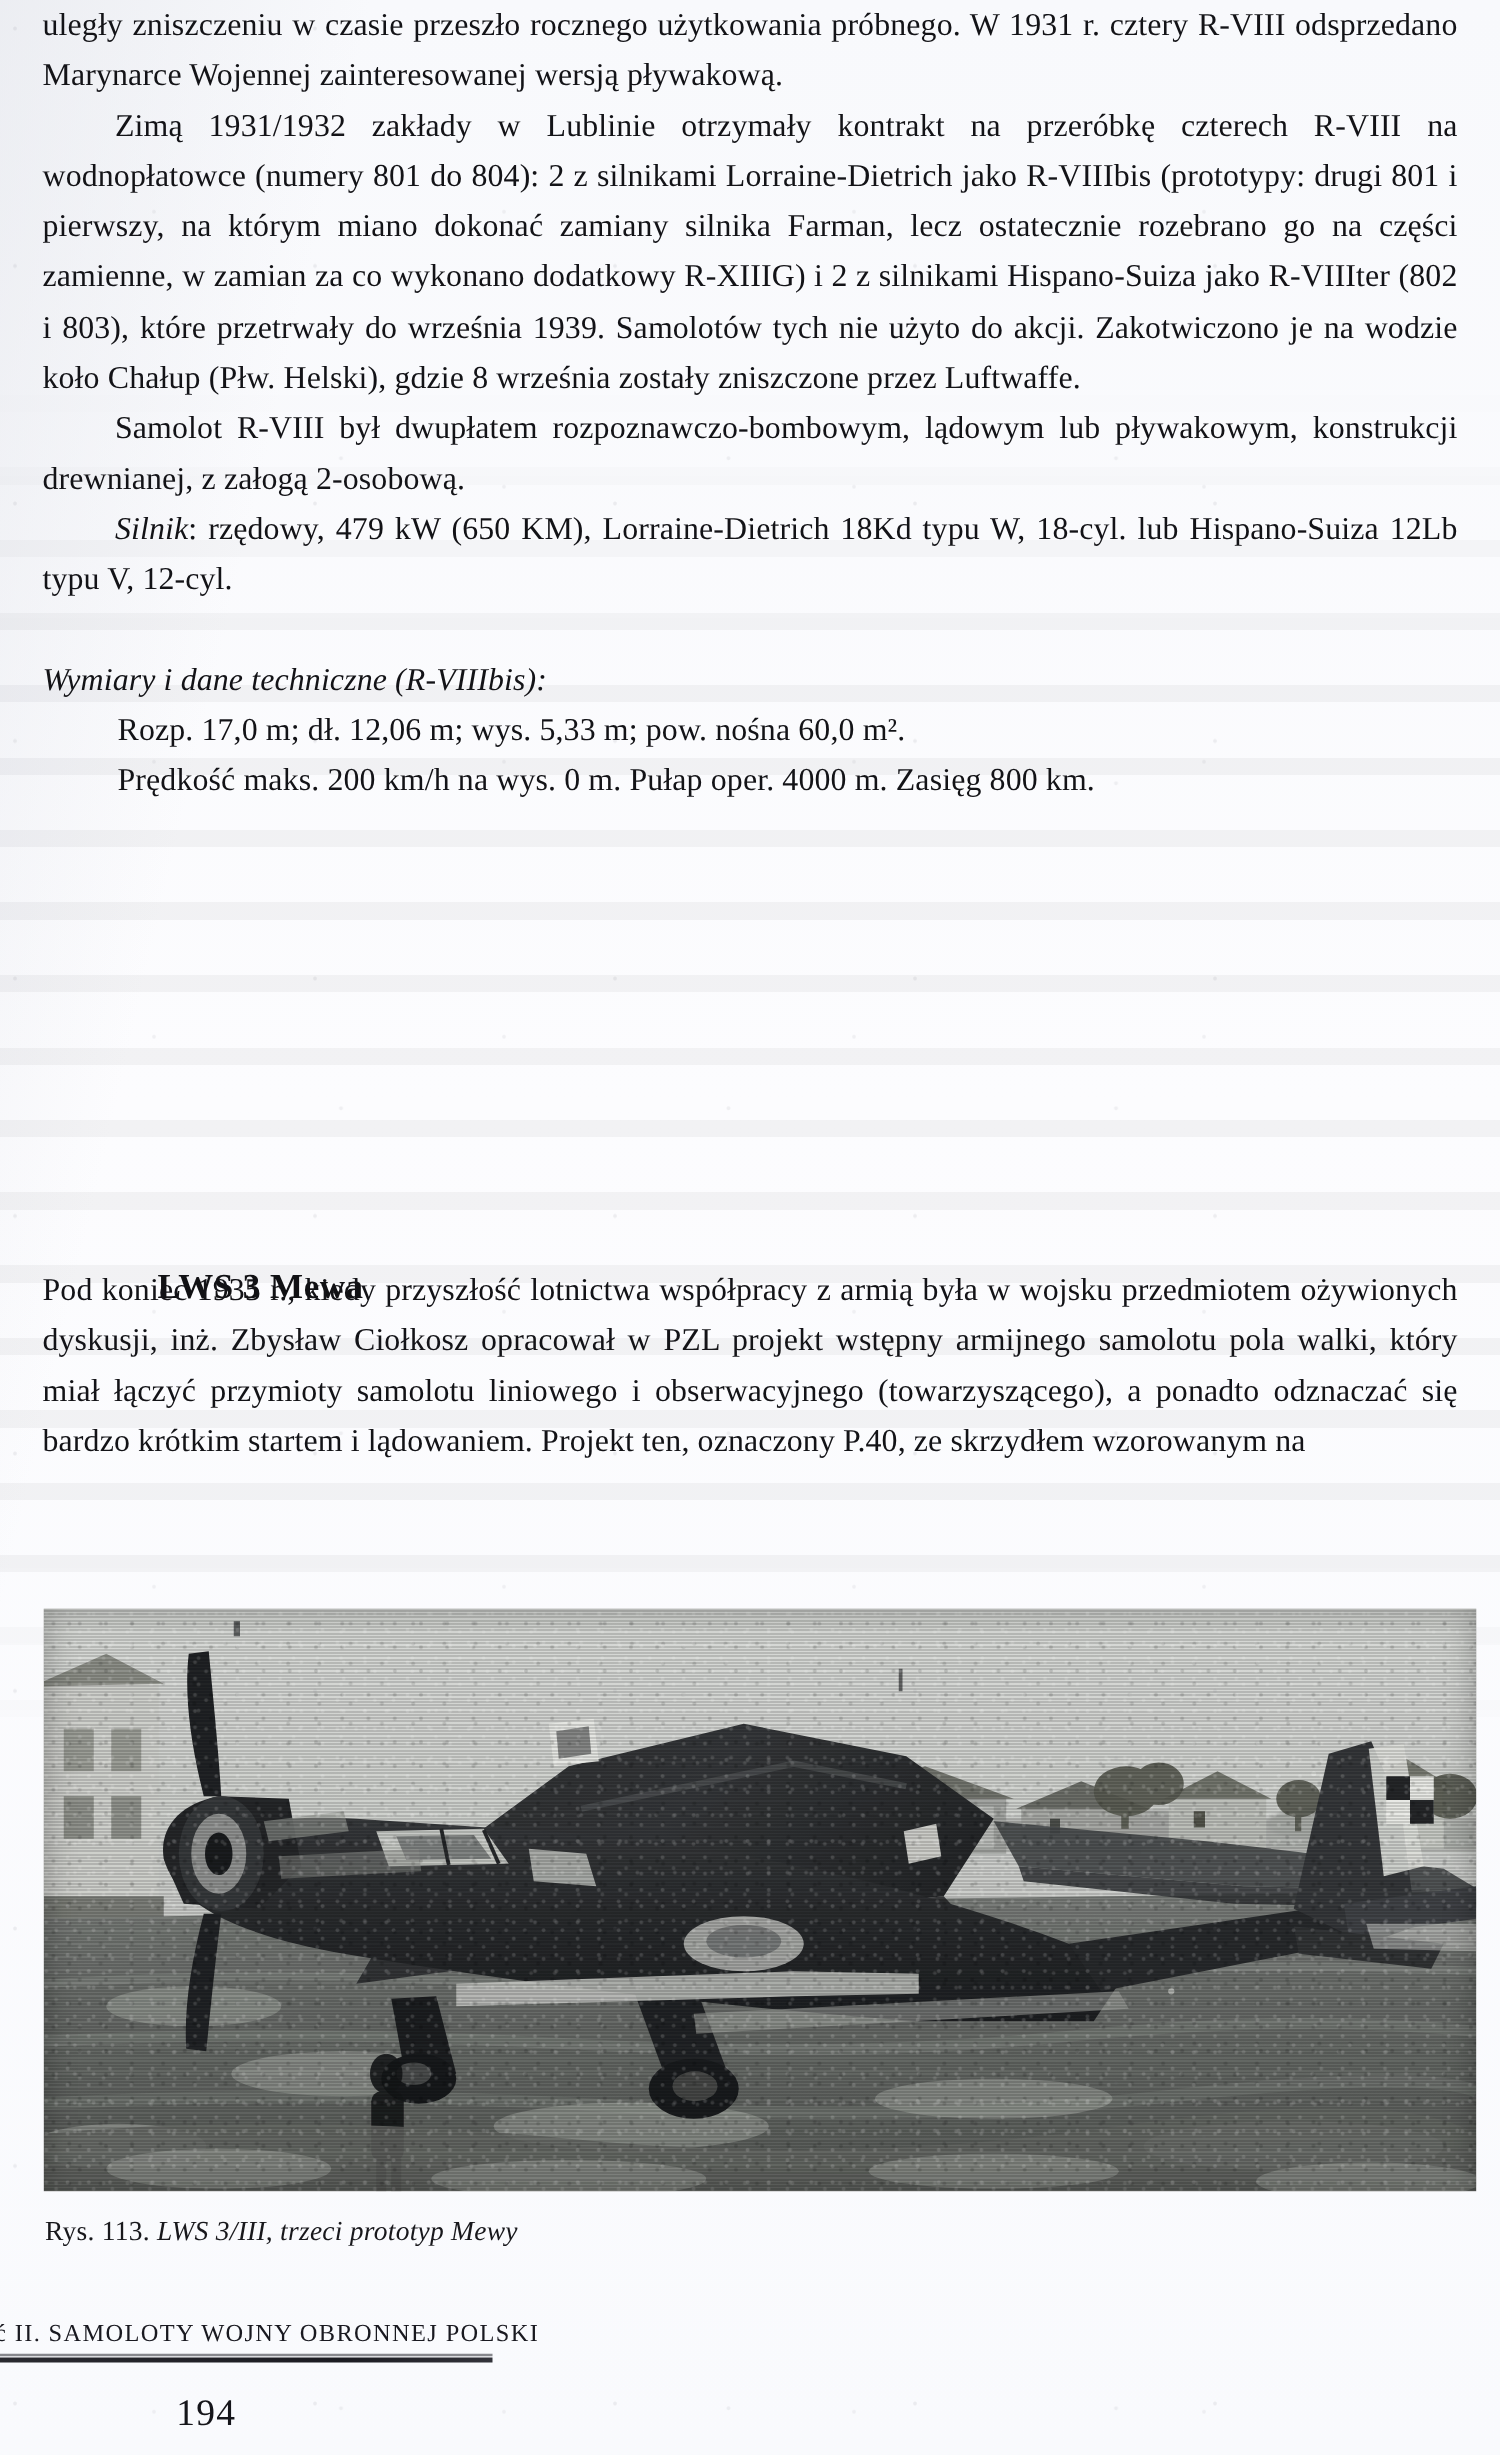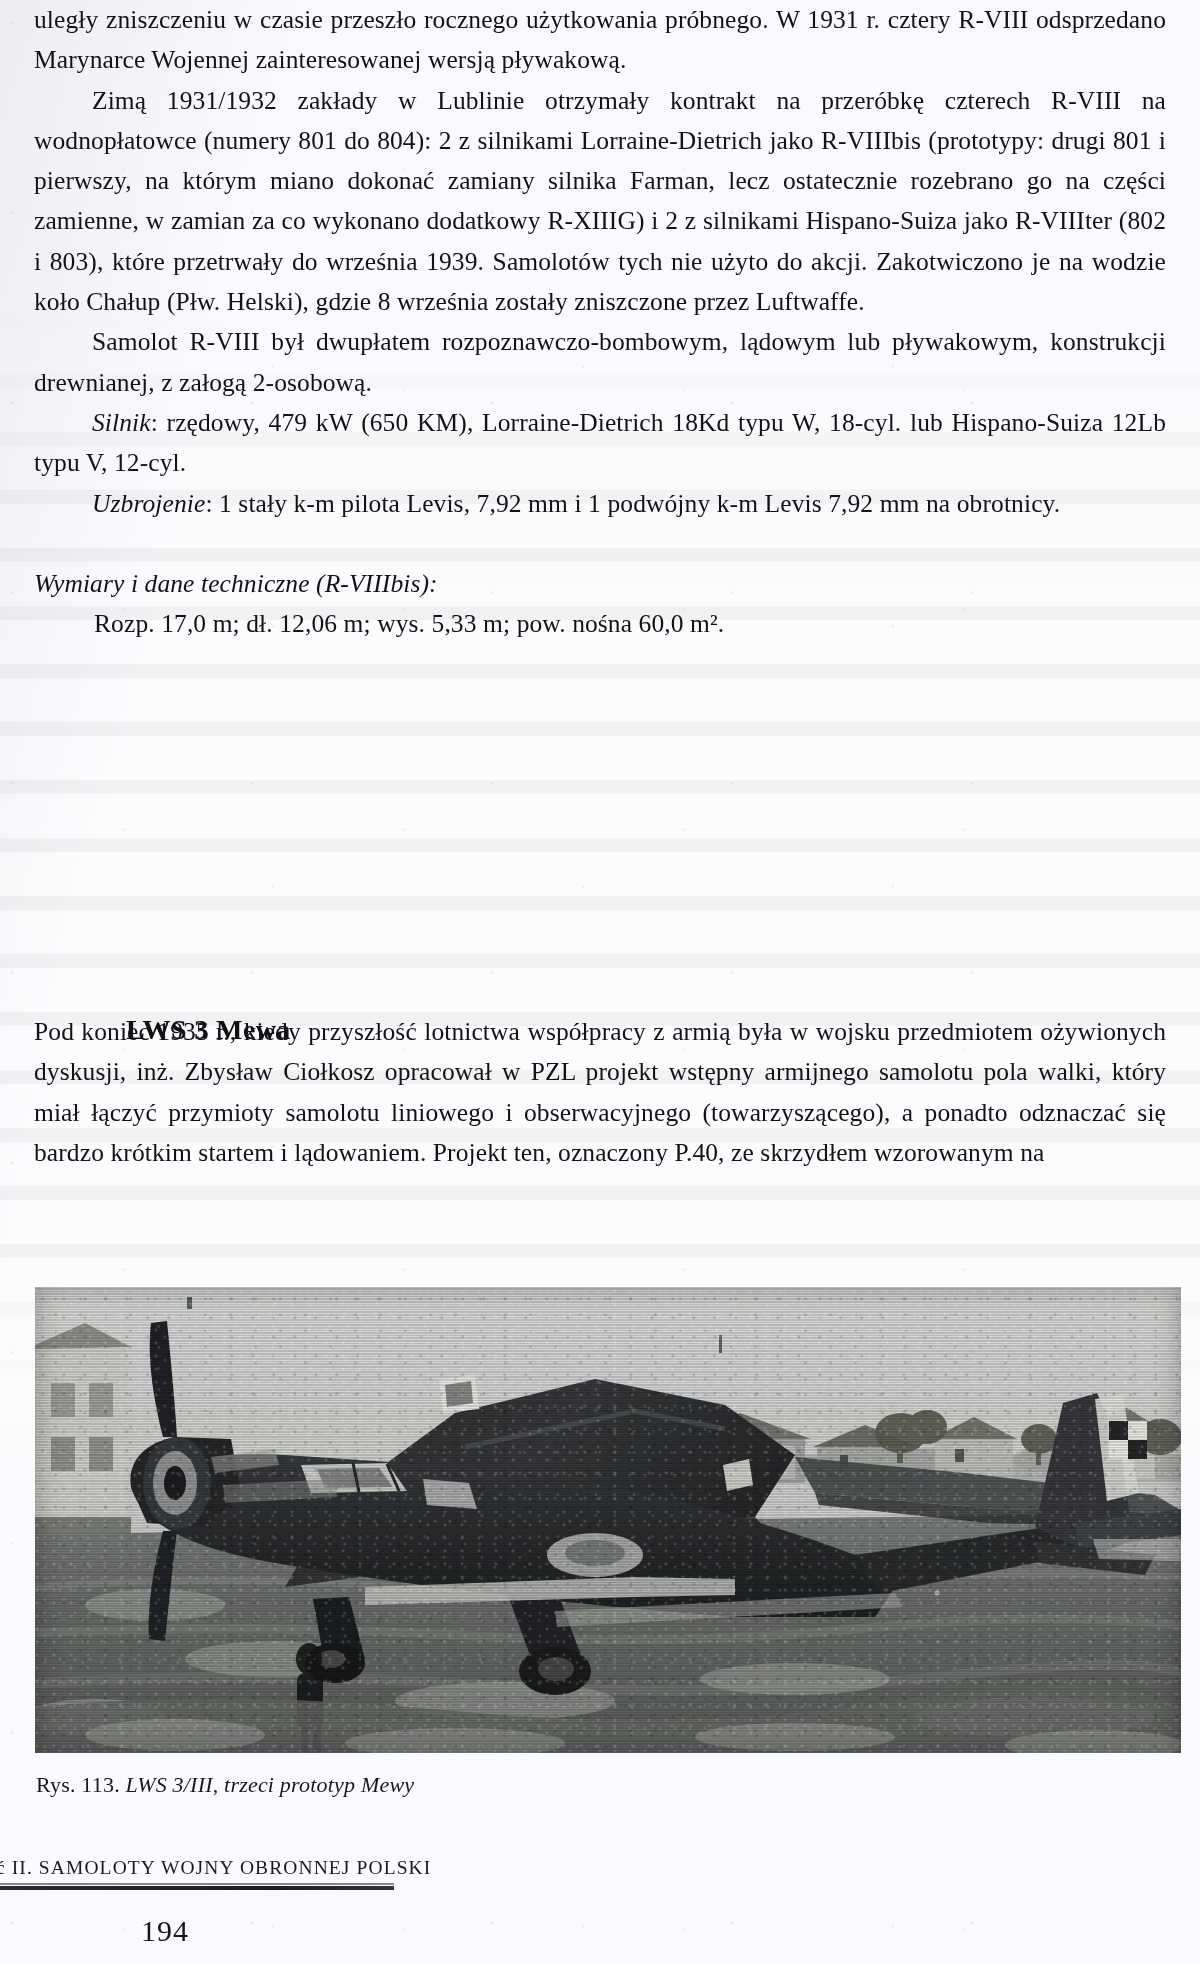--- a/index.html
+++ b/index.html
@@ -179,24 +179,24 @@
 
 <div id="page">
 
   <div id="bleed"></div>
 
   <div id="textcol">
     <p>uległy zniszczeniu w czasie przeszło rocznego użytkowania próbnego. W 1931 r. cztery R-VIII odsprzedano Marynarce Wojennej zainteresowanej wersją pływakową.</p>
     <p class="ind">Zimą 1931/1932 zakłady w Lublinie otrzymały kontrakt na przeróbkę czterech R-VIII na wodnopłatowce (numery 801 do 804): 2 z silnikami Lorraine-Dietrich jako R-VIIIbis (prototypy: drugi 801 i pierwszy, na którym miano dokonać zamiany silnika Farman, lecz ostatecznie rozebrano go na części zamienne, w zamian za co wykonano dodatkowy R-XIIIG) i 2 z silnikami Hispano-Suiza jako R-VIIIter (802 i 803), które przetrwały do września 1939. Samolotów tych nie użyto do akcji. Zakotwiczono je na wodzie koło Chałup (Płw. Helski), gdzie 8 września zostały zniszczone przez Luftwaffe.</p>
     <p class="ind">Samolot R-VIII był dwupłatem rozpoznawczo-bombowym, lądowym lub pływakowym, konstrukcji drewnianej, z załogą 2-osobową.</p>
     <p class="ind"><span class="ital">Silnik</span><span>: rzędowy, 479 kW (650 KM), Lorraine-Dietrich 18Kd typu W, 18-cyl. lub Hispano-Suiza 12Lb typu V, 12-cyl.</span></p>
-    <p class="ind"><span class="ital">Uzbrojenie</span><span>: 1 stały k-m pilota Levis, 7,92 mm i 1 podwójny k-m Levis 7,92 mm na obrotnicy.</span></p>
     <p style="height:40px">&nbsp;</p>
     <p class="ital last-nojust">Wymiary i dane techniczne (R-VIIIbis):</p>
     <p class="spec last-nojust">Rozp. 17,0 m; dł. 12,06 m; wys. 5,33 m; pow. nośna 60,0 m².</p>
+    <p class="spec last-nojust">Prędkość maks. 200 km/h na wys. 0 m. Pułap oper. 4000 m. Zasięg 800 km.</p>
   </div>
 
   <div id="heading">LWS 3 Mewa</div>
 
   <div id="textcol2">
     <p>Pod koniec 1935 r., kiedy przyszłość lotnictwa współpracy z armią była w wojsku przedmiotem ożywionych dyskusji, inż. Zbysław Ciołkosz opracował w PZL projekt wstępny armijnego samolotu pola walki, który miał łączyć przymioty samolotu liniowego i obserwacyjnego (towarzyszącego), a ponadto odznaczać się bardzo krótkim startem i lądowaniem. Projekt ten, oznaczony P.40, ze skrzydłem wzorowanym na</p>
   </div>
 
   <div id="photo">
     <svg viewBox="0 0 1146 466" preserveAspectRatio="none">

